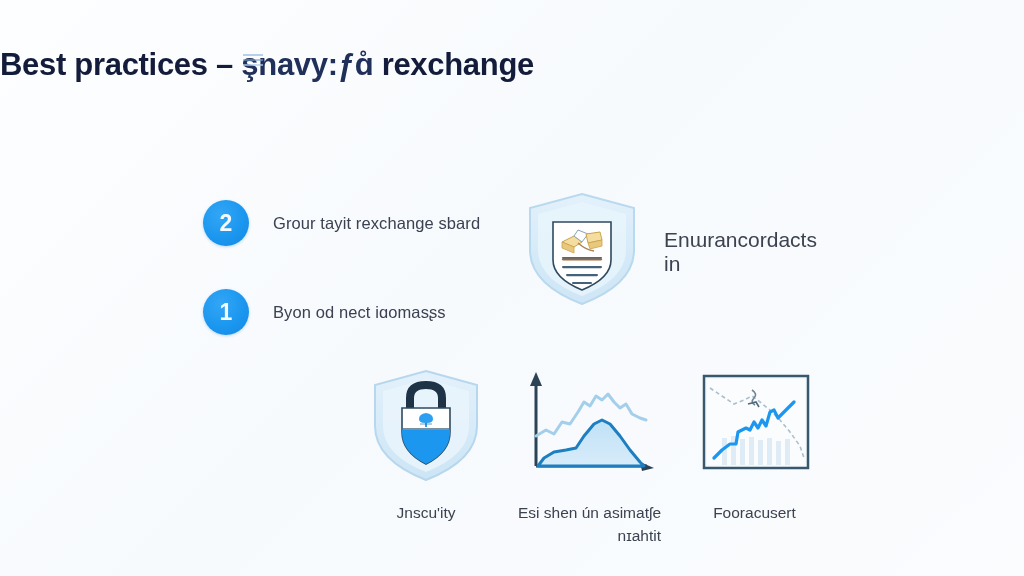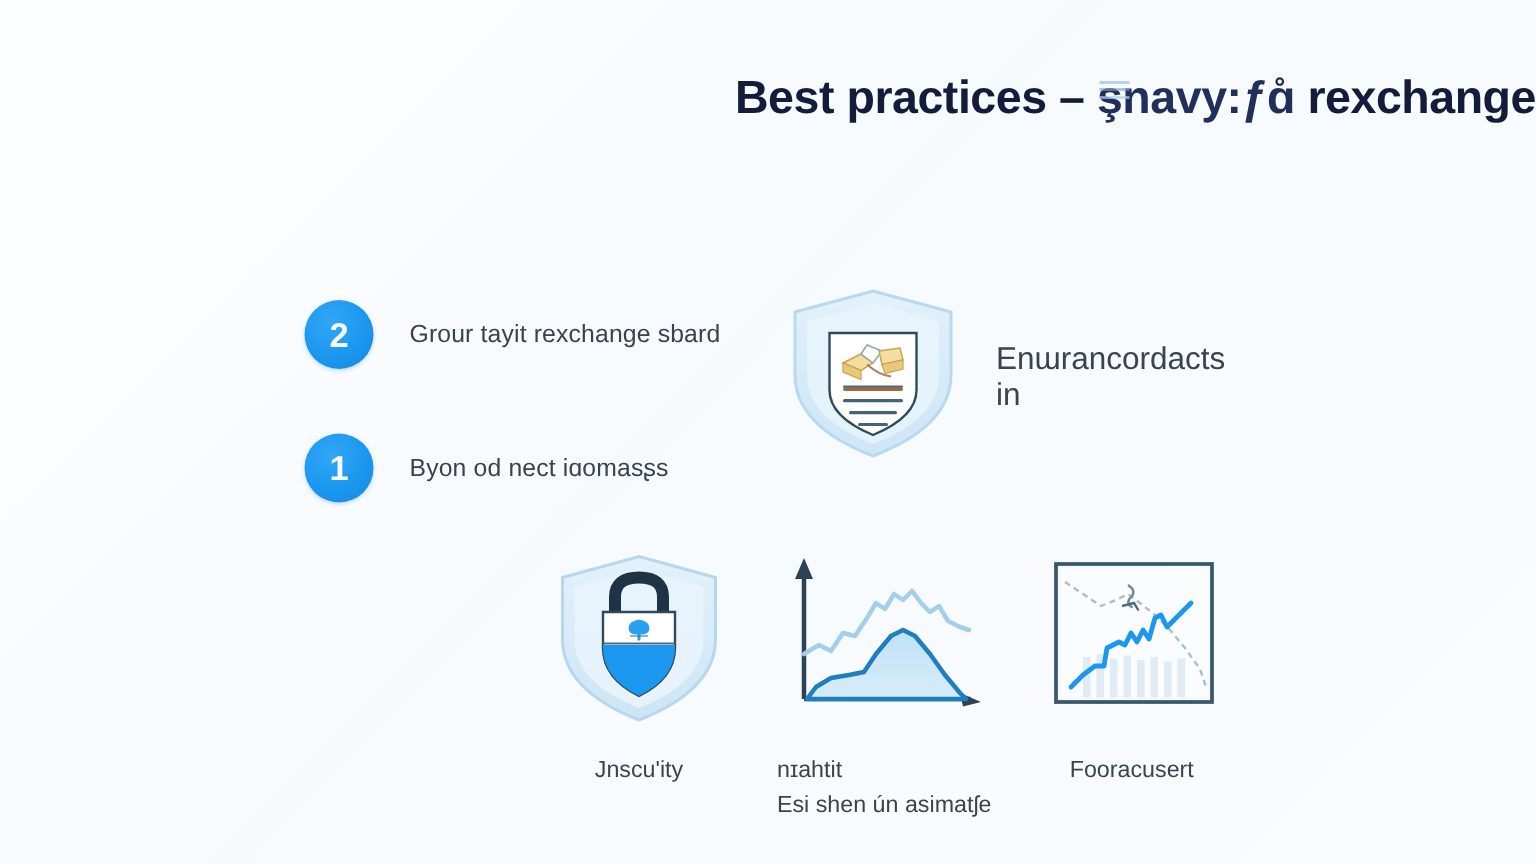--- a/index.html
+++ b/index.html
@@ -19,21 +19,21 @@
     height: 576px;
     background: linear-gradient(135deg, #fdfeff 0%, #f7fafd 45%, #fafcfe 100%);
     box-sizing: border-box;
   }
   
   .title-block {
     position: absolute;
     left: 0;
     top: 46px;
     width: 1024px;
-    text-align: right;
+    text-align: left;
   }
   .title-line {
     font-family: "Liberation Sans", sans-serif;
     font-weight: bold;
     font-size: 31px;
     line-height: 38px;
     letter-spacing: -0.3px;
     color: #131c3a;
   }
   .title-line.l2 { margin-top: 4px; }
@@ -127,21 +127,21 @@
     align-items: center;
   }
   .icon-cell.lock    { width: 152px; }
   .icon-cell.area    { width: 175px; }
   .icon-cell.forecast{ width: 155px; }
   .icon-caption {
     margin-top: 13px;
     font-size: 15.5px;
     line-height: 23px;
     color: #3c4250;
-    text-align: left;
+    text-align: right;
     filter: blur(0.12px);
   }
   .icon-art {
     display: block;
   }
 </style>
 </head>
 <body>
 
 <div id="canvas">
@@ -247,22 +247,22 @@
           <polygon points="22,6 16,20 28,20" fill="#2c4356"></polygon>
           <line x1="22" y1="100" x2="133" y2="100" stroke="#2c4356" stroke-width="3"></line>
           <polygon points="140,102 126,96 128,105" fill="#2c4356"></polygon>
 
           <polyline points="22,70 32,64 40,68 48,56 56,58 64,46 70,36 76,40 82,30 88,34 94,28 100,36 106,42 112,38 118,48 126,52 132,54" fill="none" stroke="#a4cfeb" stroke-width="3" stroke-linejoin="round" stroke-linecap="round"></polyline>
 
           <path d="M24,100 L30,92 L40,86 L52,84 L62,82 L70,70 L80,58 L88,54 L96,58 L106,70 L116,84 L126,96 L130,100 Z" fill="url(#areaFill)" stroke="#1e7fc0" stroke-width="3" stroke-linejoin="round"></path>
         </svg>
       </span>
       <div class="icon-caption">
+        <div>Esi shen ún asimatʃe</div>
         <div>nɪahtit</div>
-        <div>Esi shen ún asimatʃe</div>
       </div>
     </div>
 
     <div class="icon-cell forecast">
       <span class="icon-art">
         <svg width="126" height="118" viewBox="0 0 126 118">
           <rect x="12" y="10" width="104" height="92" fill="#f4f9fd" stroke="#39586e" stroke-width="2.5"></rect>
           <rect x="15" y="13" width="98" height="86" fill="#ffffff" opacity="0.55"></rect>
 
           <g fill="#dbe9f4" opacity="0.85">

